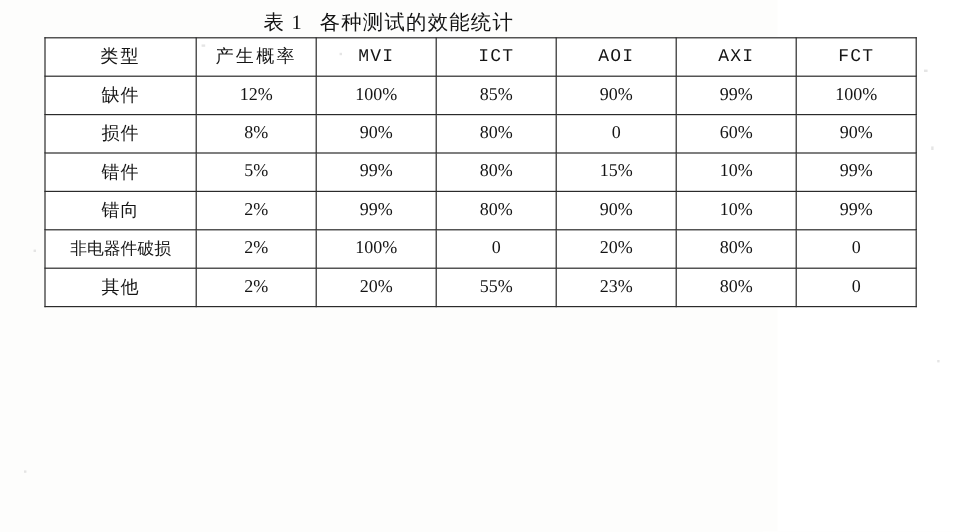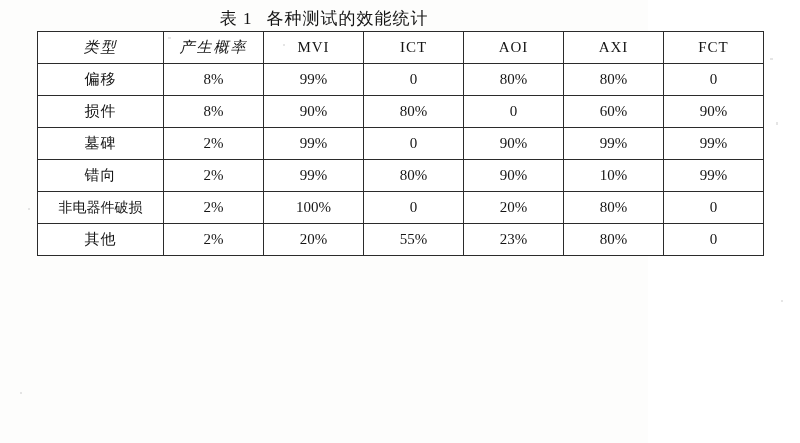--- a/index.html
+++ b/index.html
@@ -55,24 +55,24 @@
     font-weight: normal;
     padding: 0;
     color: #151515;
     white-space: nowrap;
   }
   table.stats thead td {
     font-size: 15px;
   }
   col.c0 { width: 126px; }
   col.cx { width: 100px; }
-  .hdr-type { letter-spacing: 2px; font-style: italic; }
+  .hdr-type { letter-spacing: 2px; }
   .rowlabel { letter-spacing: 1px; }
   .rowlabel.narrow { letter-spacing: 0px; font-size: 14px; margin-top: 44px; }
-  .latin { font-family: Liberation Serif, serif; letter-spacing: 1px; }
+  .latin { font-family: Liberation Mono, monospace; letter-spacing: 1px; }
   .val { font-family: "Liberation Serif", serif; }
   
   .speck {
     position: absolute;
     background: #cfcfcf;
     opacity: 0.55;
     pointer-events: none;
   }
 </style>
 </head>
@@ -101,44 +101,44 @@
           <td class="hdr-type">产生概率</td>
           <td class="latin">MVI</td>
           <td class="latin">ICT</td>
           <td class="latin">AOI</td>
           <td class="latin">AXI</td>
           <td class="latin">FCT</td>
         </tr>
       </thead>
       <tbody>
         <tr>
-          <td class="rowlabel">偏移</td>
-          <td class="val">8%</td>
+          <td class="rowlabel">缺件</td>
+          <td class="val">12%</td>
+          <td class="val">100%</td>
+          <td class="val">85%</td>
+          <td class="val">90%</td>
           <td class="val">99%</td>
-          <td class="val">0</td>
-          <td class="val">80%</td>
-          <td class="val">80%</td>
-          <td class="val">0</td>
+          <td class="val">100%</td>
         </tr>
         <tr>
           <td class="rowlabel">损件</td>
           <td class="val">8%</td>
           <td class="val">90%</td>
           <td class="val">80%</td>
           <td class="val">0</td>
           <td class="val">60%</td>
           <td class="val">90%</td>
         </tr>
         <tr>
-          <td class="rowlabel">墓碑</td>
-          <td class="val">2%</td>
+          <td class="rowlabel">错件</td>
+          <td class="val">5%</td>
           <td class="val">99%</td>
-          <td class="val">0</td>
-          <td class="val">90%</td>
-          <td class="val">99%</td>
+          <td class="val">80%</td>
+          <td class="val">15%</td>
+          <td class="val">10%</td>
           <td class="val">99%</td>
         </tr>
         <tr>
           <td class="rowlabel">错向</td>
           <td class="val">2%</td>
           <td class="val">99%</td>
           <td class="val">80%</td>
           <td class="val">90%</td>
           <td class="val">10%</td>
           <td class="val">99%</td>

